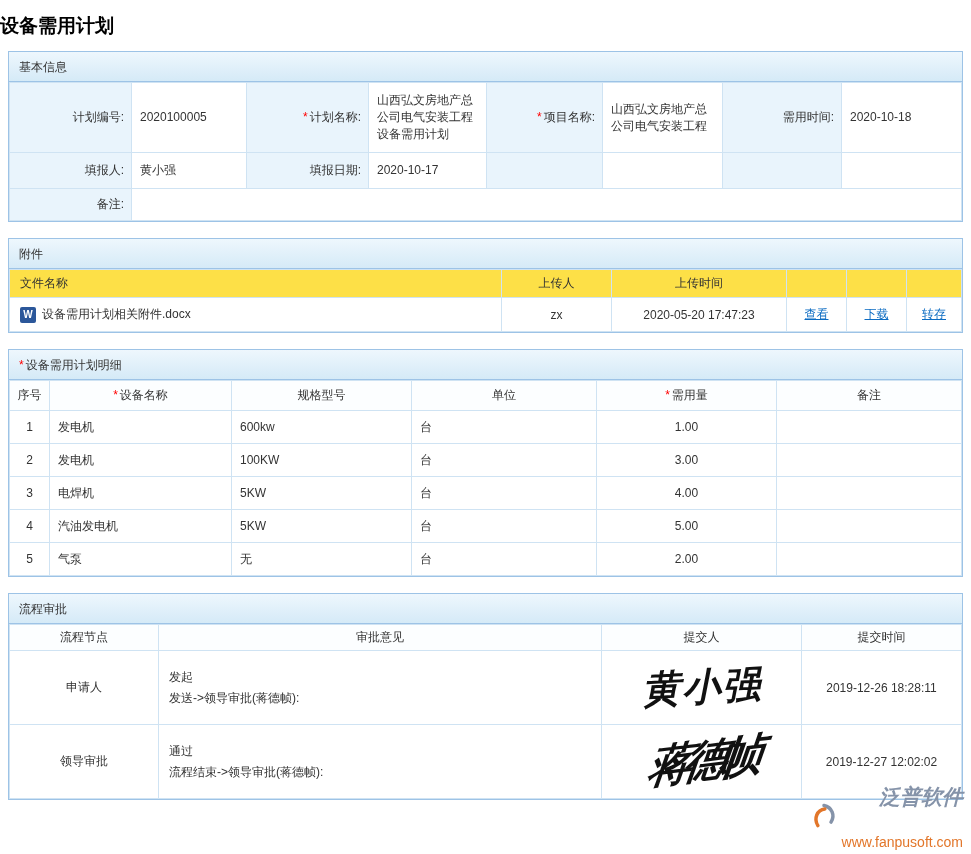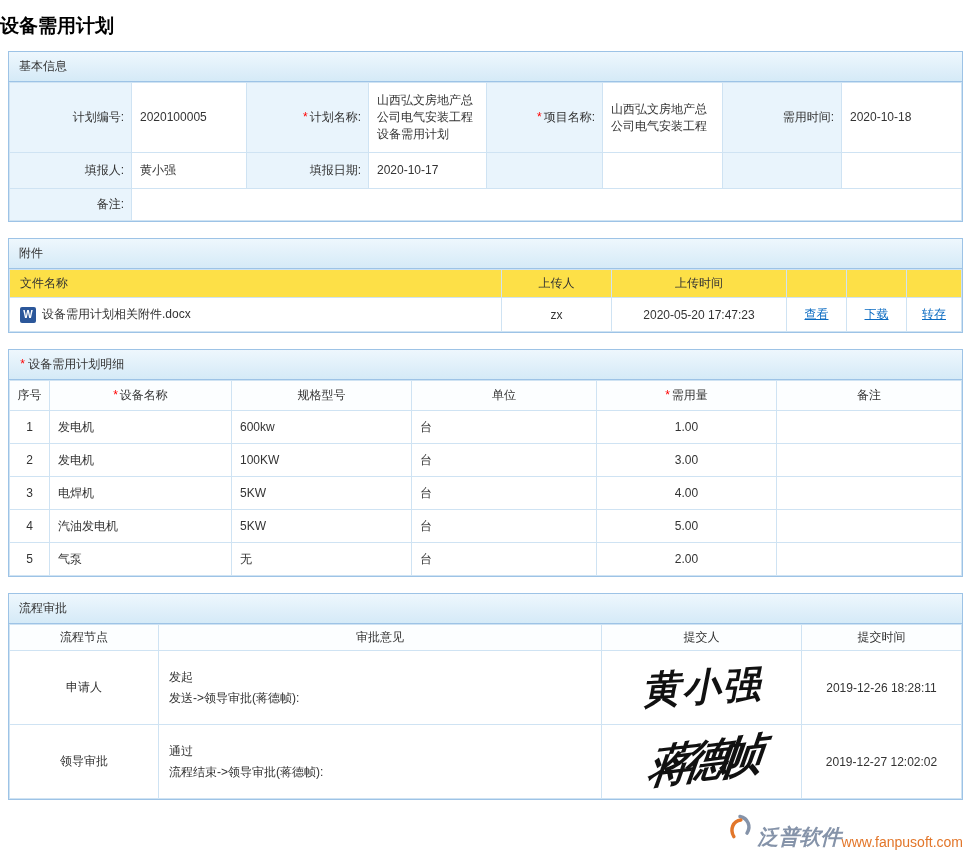--- a/index.html
+++ b/index.html
@@ -12,21 +12,21 @@
   .page-title {
     text-align: left; font-size: 19px; font-weight: bold; color: #000;
     padding: 13px 0 12px;
   }
   .section {
     margin: 0 8px 16px; border: 1px solid #9dc3e6; background: #fff;
   }
   .section-header {
     height: 30px; line-height: 30px; padding-left: 10px;
     background: linear-gradient(#eef7fd, #d5eaf7);
-    border-bottom: 1px solid #9dc3e6; color: #333; font-size: 12px; font-family: Liberation Mono, monospace;
+    border-bottom: 1px solid #9dc3e6; color: #333; font-size: 12px;
   }
   table { width: 100%; border-collapse: collapse; table-layout: fixed; }
   td, th { border: 1px solid #cfe3f3; font-size: 12px; color: #333; font-weight: normal; vertical-align: middle; }
   .lbl { background: #e9f4fc; text-align: right; padding-right: 7px; }
   .val { background: #fff; text-align: left; padding: 4px 8px; line-height: 17px; }
   .star { color: #ff0000; margin-right: 2px; }
   .r1 td { height: 70px; }
   .r2 td { height: 36px; }
   .r3 td { height: 32px; }
   .att-head th { height: 28px; background: #fde047; }
@@ -52,21 +52,21 @@
     font-style: italic; font-weight: bold; color: #111;
     white-space: nowrap;
   }
   .sig-1 { font-size: 38px; transform: rotate(-3deg); letter-spacing: 2px; }
   .sig-2 { font-size: 44px; transform: rotate(-7deg) skewX(-14deg); letter-spacing: -8px; }
   .time-cell { text-align: center; }
   .footer-logo {
     position: absolute; right: 8px; bottom: 6px;
     display: flex; align-items: center; gap: 4px; background: transparent;
   }
-  .logo-texts { display: flex; flex-direction: row; align-items: flex-end; text-align: right; }
+  .logo-texts { display: flex; flex-direction: column; align-items: flex-end; text-align: right; }
   .brand { font-size: 21px; font-weight: bold; color: #8593a9; font-style: italic; line-height: 22px; }
   .website { font-size: 14px; color: #e2762a; line-height: 12px; margin-top: 28px; }
 </style>
 </head>
 <body>
 
 <div class="page-title">设备需用计划</div>
 
 <div class="section">
   <div class="section-header">基本信息</div>

